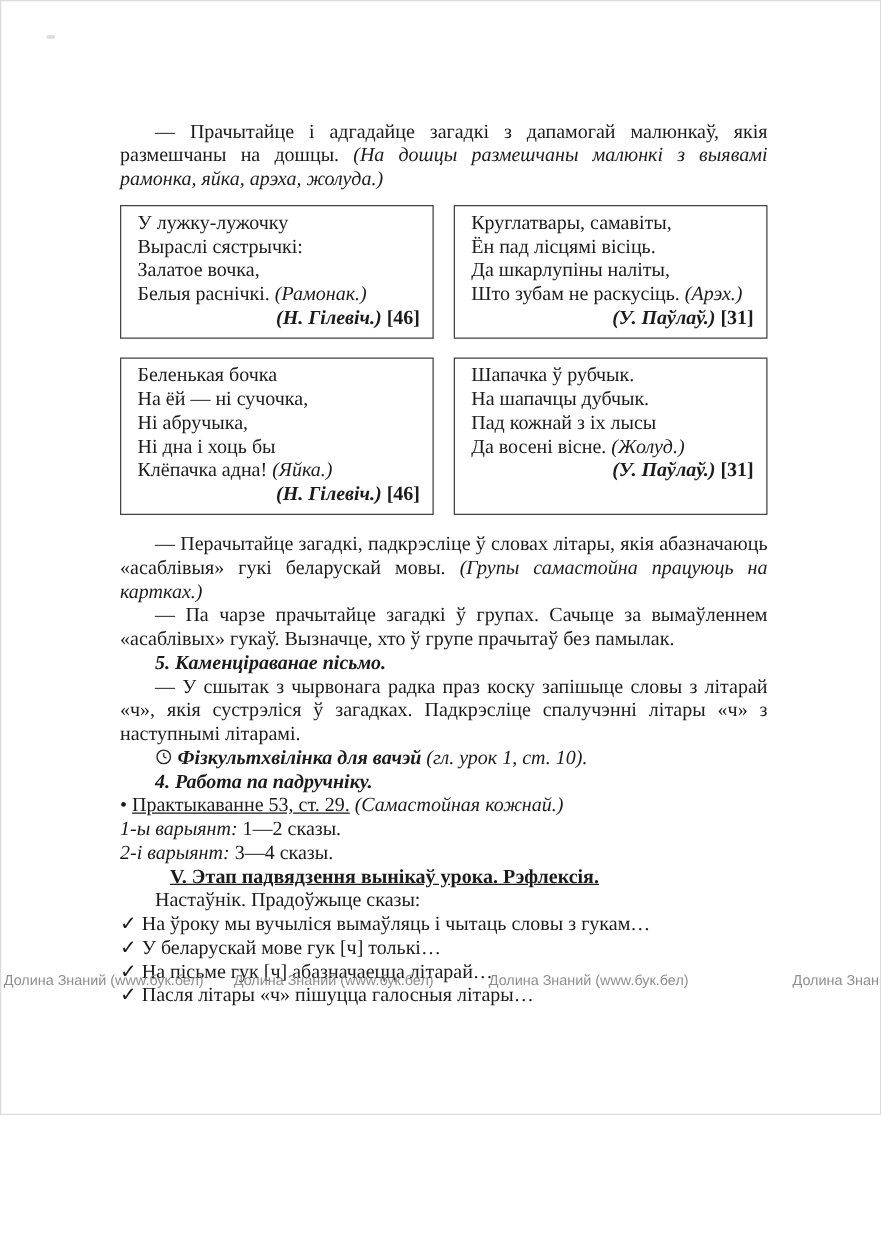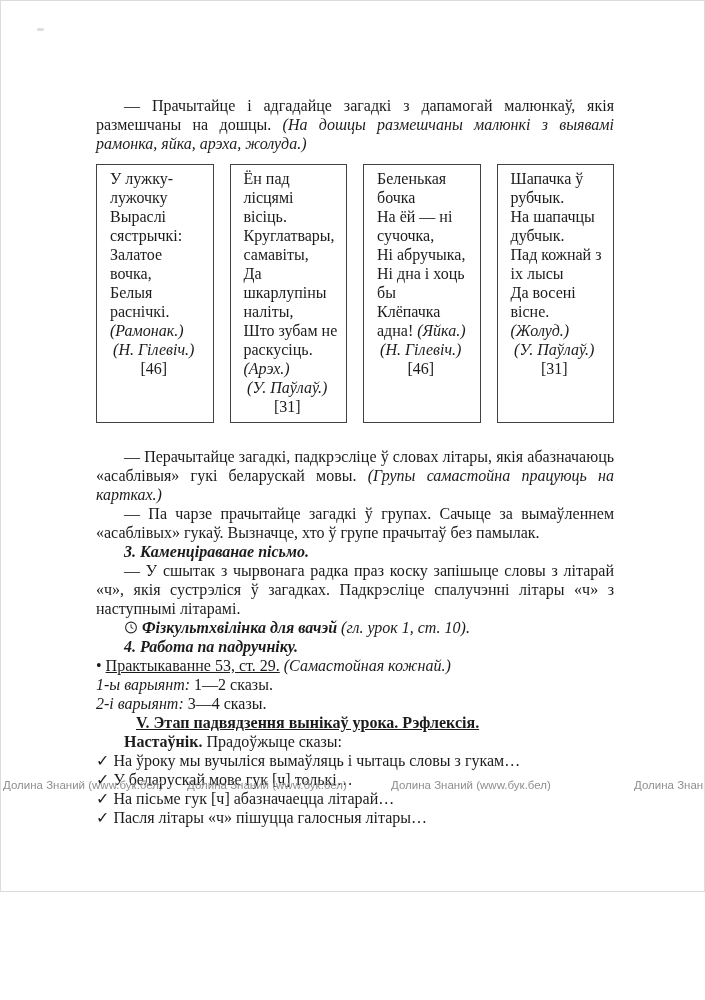--- a/index.html
+++ b/index.html
@@ -7,33 +7,33 @@
     position:relative; width:705px; height:892px; background:#ffffff;
     border:1px solid #dcdcdc; box-sizing:border-box; overflow:hidden;
     font-family:"Liberation Serif", serif; color:#1b1b1b;
   }
   .content { position:absolute; left:95px; top:95px; width:518px; }
   .para { margin:0; font-size:16px; line-height:19px; }
   .indent { text-indent:28px; }
   .justify { text-align:justify; }
   .rs-n { }
   .rs-i { font-style:italic; }
-  .rs-b { font-weight:bold; }
+  .rs-b { font-weight:normal; }
   .rs-bi { font-weight:bold; font-style:italic; }
   .rs-u { text-decoration:underline;margin-top:12px; }
   .rs-bu { font-weight:bold; text-decoration:underline;margin-left:12px; }
   .cards {
-    display:grid; grid-template-columns:1fr 1fr 1fr 1fr; column-gap:16px; row-gap:15px;
-    margin-top:11px; margin-bottom:24px;
+    display:grid; grid-template-columns:1fr 1fr; column-gap:16px; row-gap:15px;
+    margin-top:11px; margin-bottom:14px;
   }
   .card { border:1.5px solid #424242; padding:4px 8px 6px; background:#fff; }
   .card-title { text-align:center; font-style:italic; font-weight:600; font-size:16px; line-height:20px; }
   .card-stars { text-align:center; font-size:13px; line-height:15px; letter-spacing:4px; }
   .card-line { font-size:16px; line-height:19px; padding-left:5px; }
-  .card-attr { text-align:center; font-size:16px; line-height:19px; padding-right:2px; }
+  .card-attr { text-align:right; font-size:16px; line-height:19px; padding-right:2px;font-weight:bold; }
   .icon-wrap { display:inline-block; width:14px; height:13px; margin-right:4px; vertical-align:-1px; }
   .icon-wrap svg { display:block; }
   .watermarks { position:absolute; top:778px; left:0; width:705px; height:15px; pointer-events:none; }
   .watermark {
     position:absolute; top:0; white-space:nowrap;
     font-family:"Liberation Sans", sans-serif; font-size:11.5px; color:#8e8e8e;
   }
   .page-number { position:absolute; top:896px; left:4px; width:705px; text-align:center; font-size:16px; }
   .corner-artifact { position:absolute; left:36px; top:27px; width:7px; height:3px; background:#dedede; border-radius:2px; }
 </style>
@@ -50,22 +50,22 @@
           <div class="card-stars"></div>
           <div class="card-line"><span class="rs-n">У лужку-лужочку</span></div>
           <div class="card-line"><span class="rs-n">Выраслі сястрычкі:</span></div>
           <div class="card-line"><span class="rs-n">Залатое вочка,</span></div>
           <div class="card-line"><span class="rs-n">Белыя раснічкі. </span><span class="rs-i">(Рамонак.)</span></div>
           <div class="card-attr"><span class="rs-i">(Н. Гілевіч.) </span><span class="rs-n">[46]</span></div>
         </div>
         <div class="card">
           <div class="card-title"></div>
           <div class="card-stars"></div>
+          <div class="card-line"><span class="rs-n">Круглатвары, самавіты,</span></div>
           <div class="card-line"><span class="rs-n">Ён пад лісцямі вісіць.</span></div>
-          <div class="card-line"><span class="rs-n">Круглатвары, самавіты,</span></div>
           <div class="card-line"><span class="rs-n">Да шкарлупіны наліты,</span></div>
           <div class="card-line"><span class="rs-n">Што зубам не раскусіць. </span><span class="rs-i">(Арэх.)</span></div>
           <div class="card-attr"><span class="rs-i">(У. Паўлаў.) </span><span class="rs-n">[31]</span></div>
         </div>
         <div class="card">
           <div class="card-title"></div>
           <div class="card-stars"></div>
           <div class="card-line"><span class="rs-n">Беленькая бочка</span></div>
           <div class="card-line"><span class="rs-n">На ёй — ні сучочка,</span></div>
           <div class="card-line"><span class="rs-n">Ні абручыка,</span></div>
@@ -79,21 +79,21 @@
           <div class="card-line"><span class="rs-n">Шапачка ў рубчык.</span></div>
           <div class="card-line"><span class="rs-n">На шапачцы дубчык.</span></div>
           <div class="card-line"><span class="rs-n">Пад кожнай з іх лысы</span></div>
           <div class="card-line"><span class="rs-n">Да восені вісне. </span><span class="rs-i">(Жолуд.)</span></div>
           <div class="card-attr"><span class="rs-i">(У. Паўлаў.) </span><span class="rs-n">[31]</span></div>
         </div>
       </div>
     <div id="body-paras">
         <p class="para indent justify"><span class="rs-n">— Перачытайце загадкі, падкрэсліце ў словах літары, якія абазначаюць «асаблівыя» гукі беларускай мовы. </span><span class="rs-i">(Групы самастойна працуюць на картках.)</span></p>
         <p class="para indent justify"><span class="rs-n">— Па чарзе прачытайце загадкі ў групах. Сачыце за вымаўленнем «асаблівых» гукаў. Вызначце, хто ў групе прачытаў без памылак.</span></p>
-        <p class="para indent"><span class="rs-bi">3. Каменціраванае пісьмо.</span></p>
+        <p class="para indent"><span class="rs-bi">5. Каменціраванае пісьмо.</span></p>
         <p class="para indent justify"><span class="rs-n">— У сшытак з чырвонага радка праз коску запішыце словы з літарай «ч», якія сустрэліся ў загадках. Падкрэсліце спалучэнні літары «ч» з наступнымі літарамі.</span></p>
         <p class="para indent"><span class="icon-wrap"><svg width="14" height="13" viewBox="0 0 14 13">
               <circle cx="7" cy="6.5" r="5.4" fill="none" stroke="#2a2a2a" stroke-width="1.1"></circle>
               <line x1="7" y1="6.5" x2="7" y2="3.4" stroke="#2a2a2a" stroke-width="1"></line>
               <line x1="7" y1="6.5" x2="9.3" y2="7.6" stroke="#2a2a2a" stroke-width="1"></line>
             </svg></span><span class="rs-bi">Фізкультхвілінка для вачэй </span><span class="rs-i">(гл. урок 1, ст. 10).</span></p>
         <p class="para indent"><span class="rs-bi">4. Работа па падручніку.</span></p>
         <p class="para"><span class="rs-n">• </span><span class="rs-u">Практыкаванне 53, ст. 29.</span><span class="rs-n"> </span><span class="rs-i">(Самастойная кожнай.)</span></p>
         <p class="para"><span class="rs-i">1-ы варыянт:</span><span class="rs-n"> 1—2 сказы.</span></p>
         <p class="para"><span class="rs-i">2-і варыянт:</span><span class="rs-n"> 3—4 сказы.</span></p>

